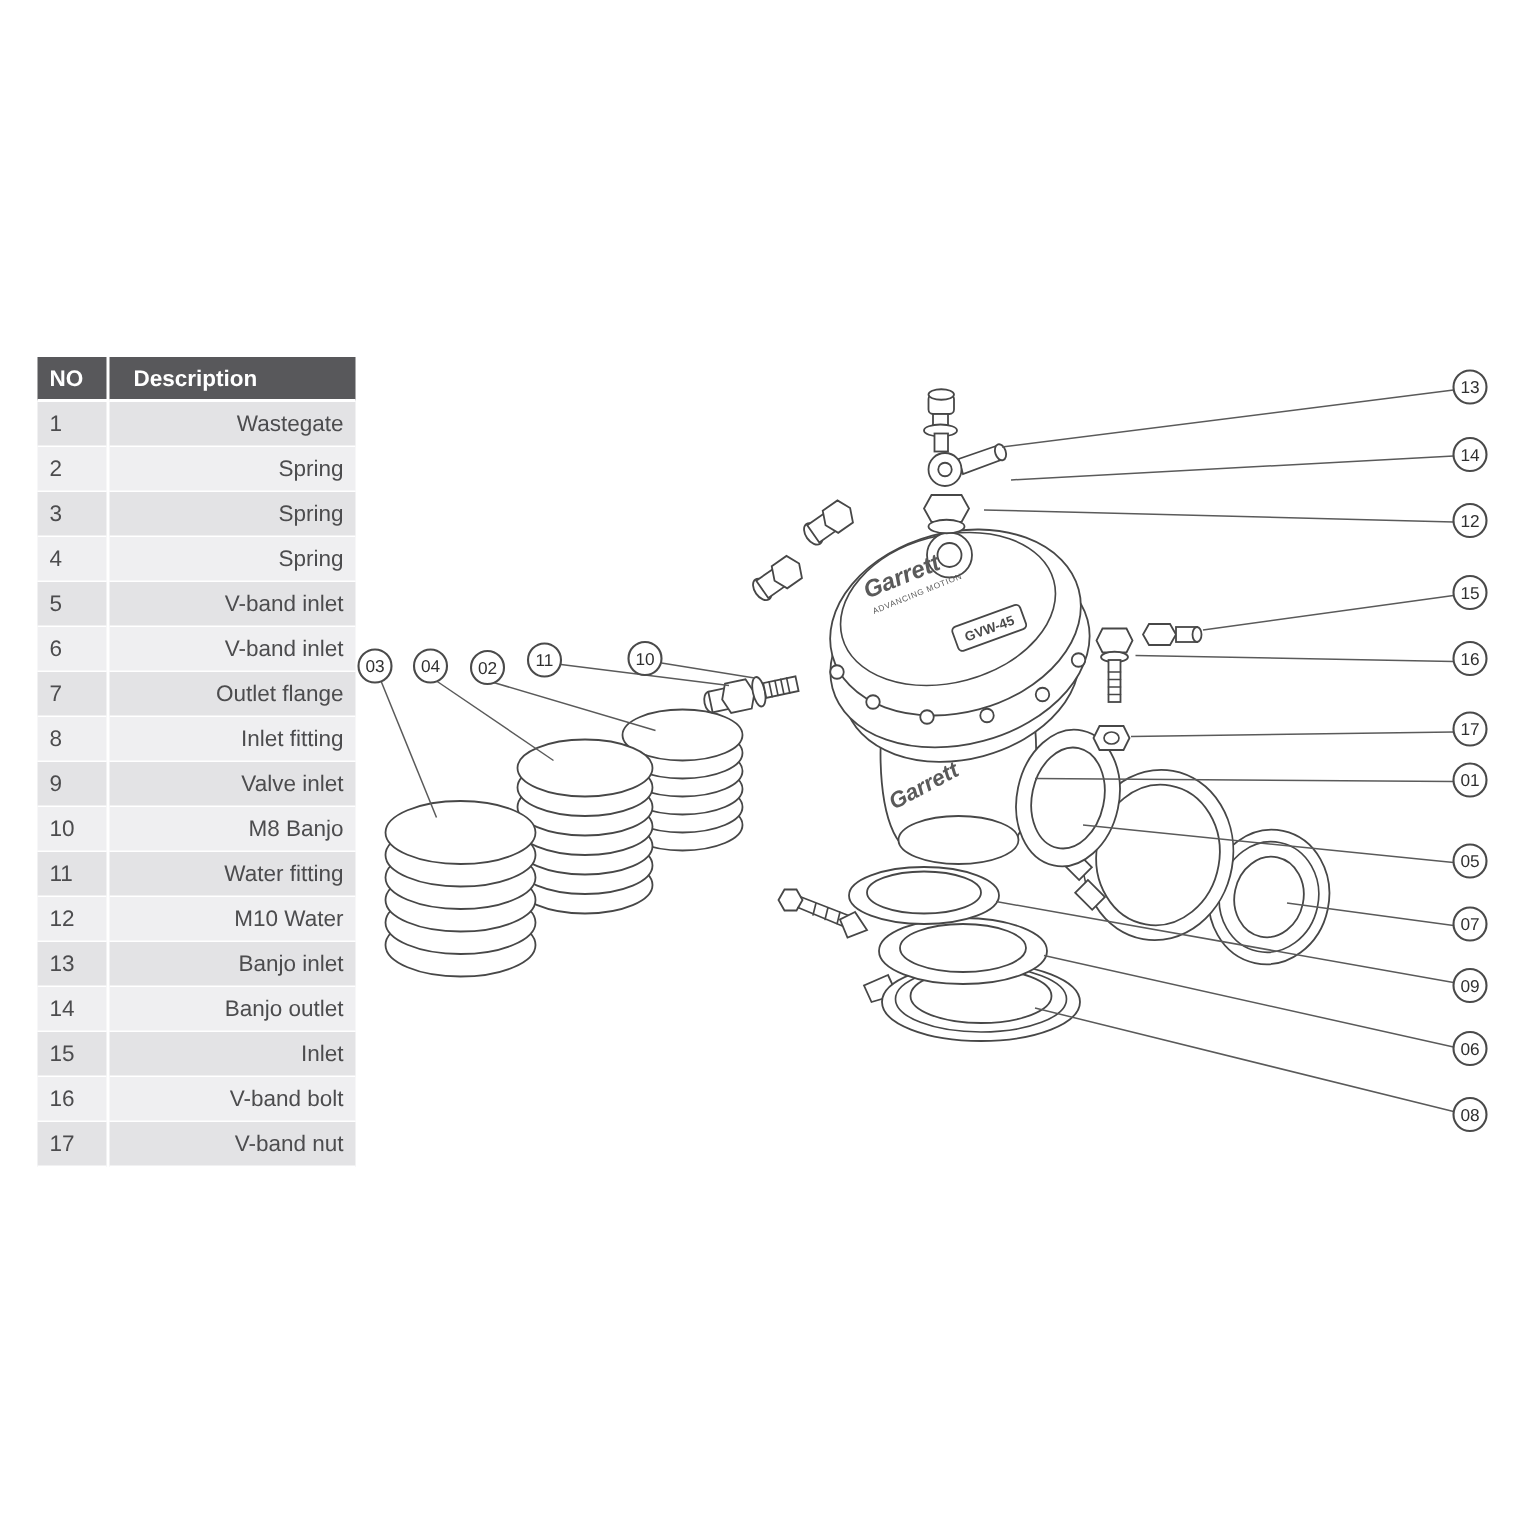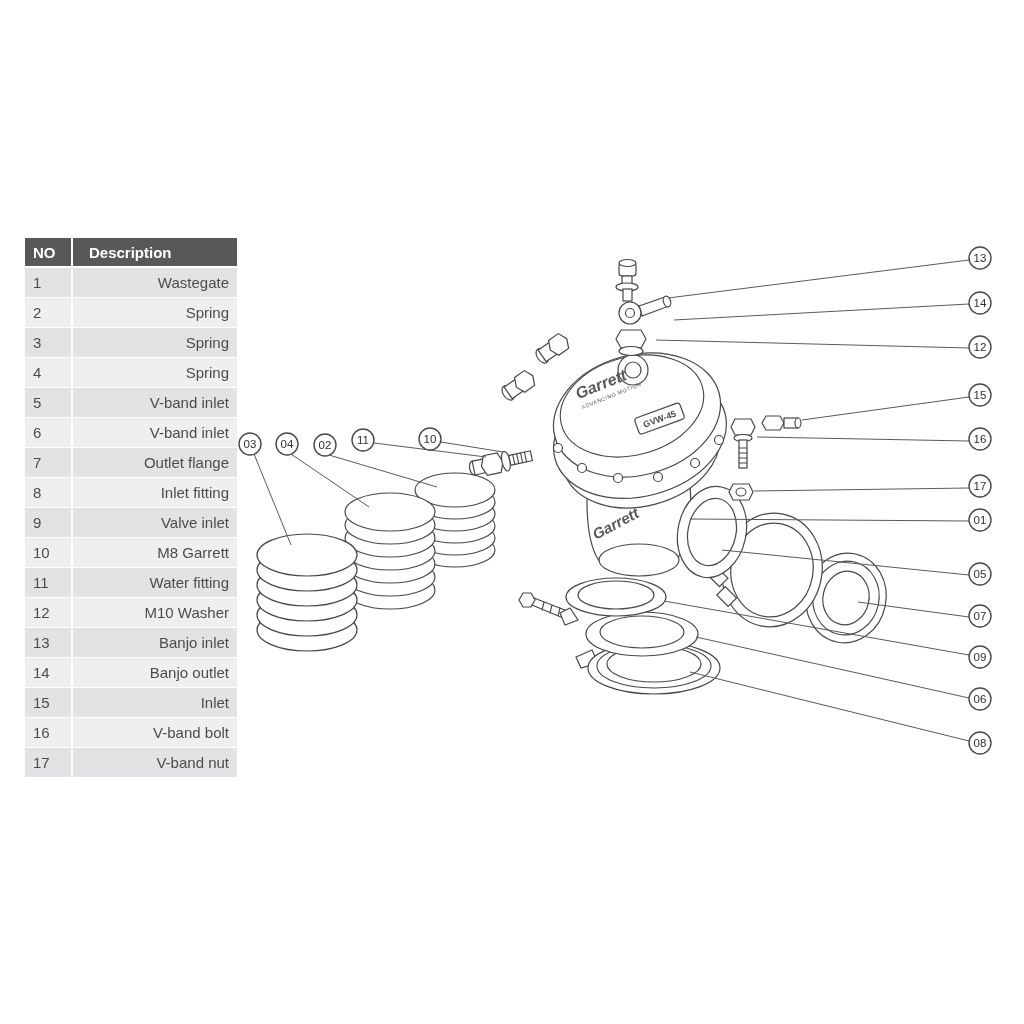--- a/index.html
+++ b/index.html
@@ -72,29 +72,29 @@
       <tr>
           <td class="cell-no">8</td>
           <td class="cell-desc">Inlet fitting</td>
         </tr>
       <tr>
           <td class="cell-no">9</td>
           <td class="cell-desc">Valve inlet</td>
         </tr>
       <tr>
           <td class="cell-no">10</td>
-          <td class="cell-desc">M8 Garrett</td>
+          <td class="cell-desc">M8 Banjo</td>
         </tr>
       <tr>
           <td class="cell-no">11</td>
           <td class="cell-desc">Water fitting</td>
         </tr>
       <tr>
           <td class="cell-no">12</td>
-          <td class="cell-desc">M10 Washer</td>
+          <td class="cell-desc">M10 Water</td>
         </tr>
       <tr>
           <td class="cell-no">13</td>
           <td class="cell-desc">Banjo inlet</td>
         </tr>
       <tr>
           <td class="cell-no">14</td>
           <td class="cell-desc">Banjo outlet</td>
         </tr>
       <tr>

